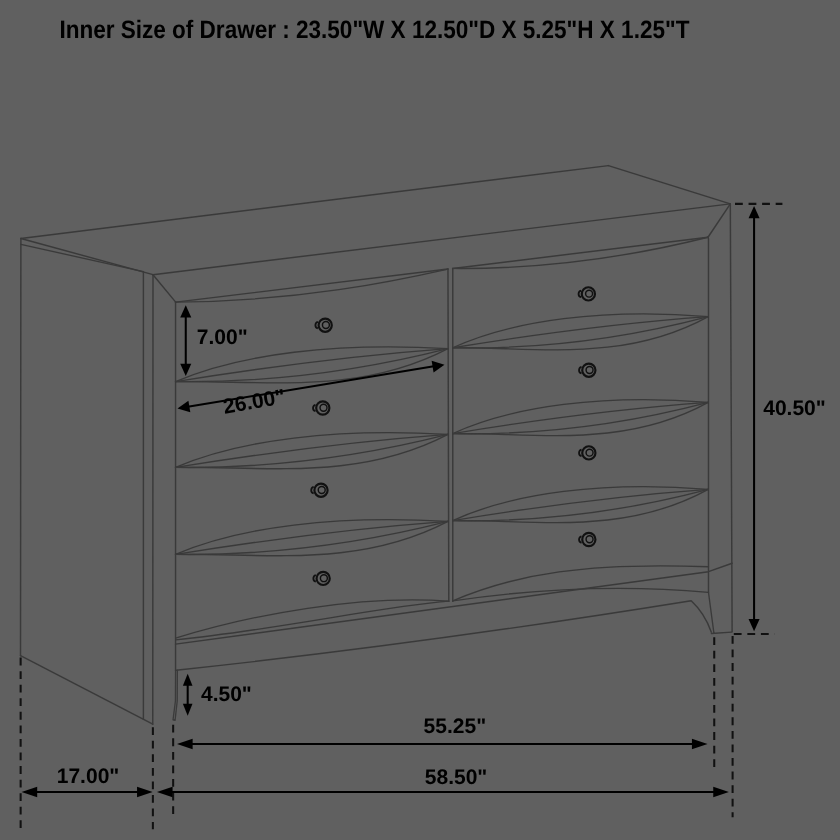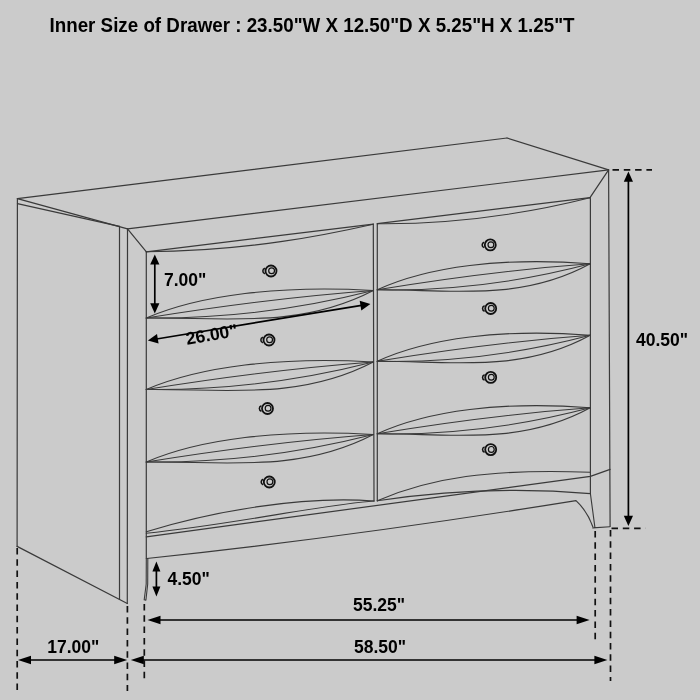--- a/index.html
+++ b/index.html
@@ -1,16 +1,16 @@
 <!DOCTYPE html>
 <html><head>
 <meta charset="utf-8">
 <style>
   html,body{margin:0;padding:0;background:#fff;}
-  #page{position:relative;width:700px;height:700px;background:#5eead4;overflow:hidden;filter:grayscale(1);}
+  #page{position:relative;width:700px;height:700px;background:#0f766e;overflow:hidden;filter:grayscale(1);}
   svg text{font-family:"Liberation Sans", sans-serif;font-weight:bold;fill:#000;}
 </style>
 </head>
 <body>
 <div id="page">
 <svg width="700" height="700" viewBox="0 0 700 700" xmlns="http://www.w3.org/2000/svg">
 <g fill="none" stroke="#3a3a3a" stroke-width="1.2" stroke-linecap="round" stroke-linejoin="round">
 
 <path d="M17.4,198.7 L507,138"></path>
 

